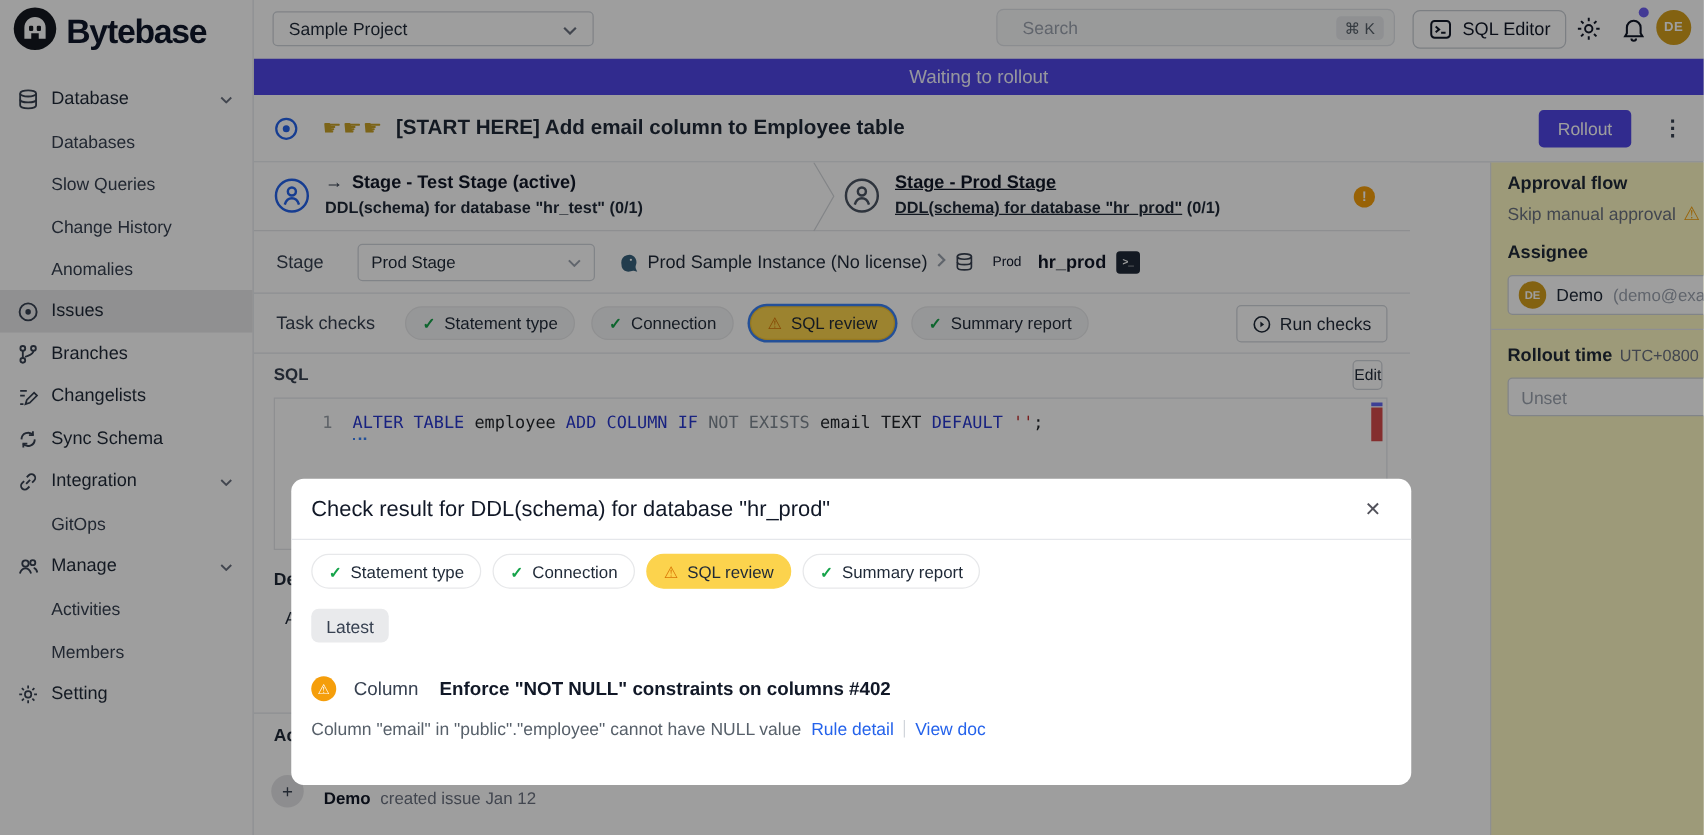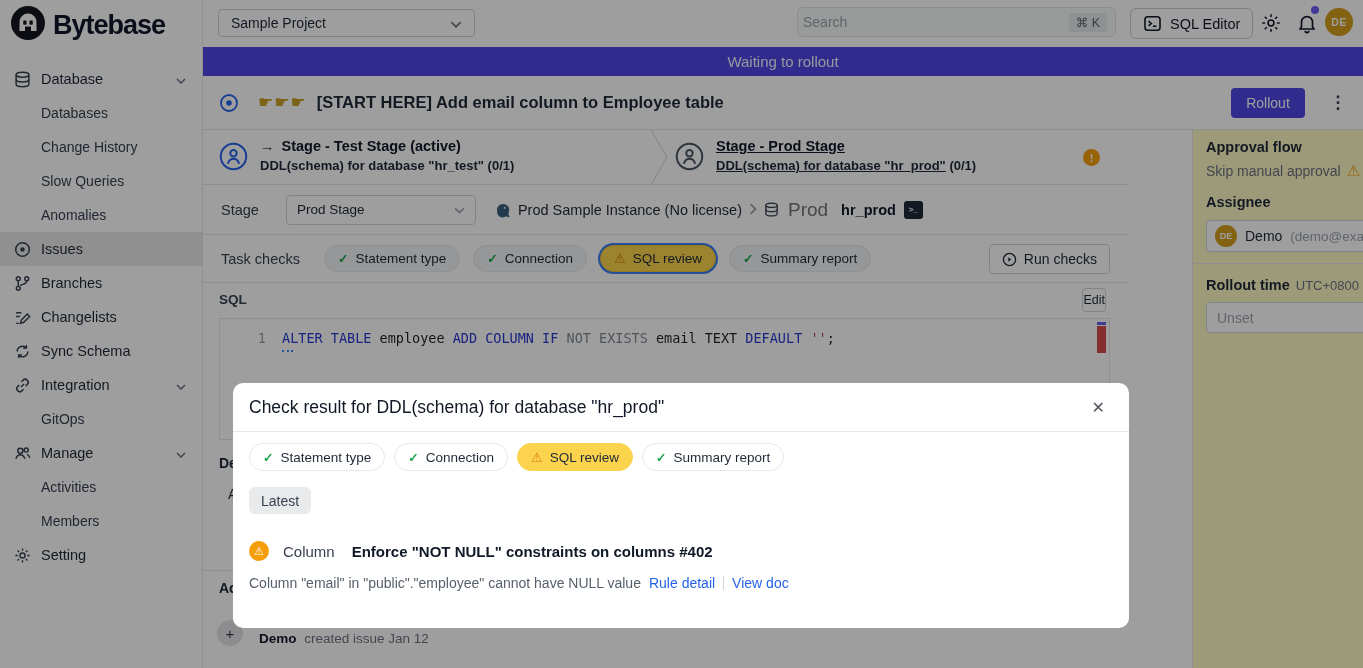--- a/index.html
+++ b/index.html
@@ -17,21 +17,21 @@
   .sb-sub{padding-left:41px;font-size:14px;color:#374151}
   .sb-item{padding-left:14px;gap:10px;font-weight:500}
   .sb-item.selected{background:#e8e8ea}
   .sb-ico{width:17px;height:17px;color:#374151;flex:0 0 auto;display:flex;align-items:center}
   .sb-ico svg{width:100%;height:100%}
 
   
   .topbar{position:absolute;left:203px;top:0;width:1160px;height:47px;background:#fff;z-index:1}
   .proj-select{position:absolute;left:15px;top:9px;width:257px;height:28px;border:1px solid #cfd4da;border-radius:4px;display:flex;align-items:center;padding:0 12px;font-size:14px;color:#1f2937;background:#fff}
   .proj-select .chev{margin-left:auto;color:#6b7280}
-  .search{position:absolute;left:594px;top:7px;width:319px;height:30px;background:#f7f8f9;border:1px solid #e1e4e8;border-radius:6px;display:flex;align-items:center;padding:0 8px 0 5px;font-size:14px;color:#9ca3af}
+  .search{position:absolute;left:594px;top:7px;width:319px;height:30px;background:#f7f8f9;border:1px solid #e1e4e8;border-radius:6px;display:flex;align-items:center;padding:0 8px 0 20px;font-size:14px;color:#9ca3af}
   .kbd{margin-left:auto;background:#e7e9ec;border-radius:4px;padding:2px 7px;font-size:12.5px;color:#57606a}
   .sqled-btn{position:absolute;left:927px;top:8px;height:31px;display:flex;align-items:center;gap:8px;padding:0 12px;border:1px solid #c9ced4;border-radius:6px;background:#fff;font-size:14.5px;color:#111827;font-weight:500}
   .sqled-btn svg{width:19px;height:19px;color:#111827}
   .tb-ico{position:absolute;width:22px;height:22px;color:#111827}
   .gear-pos{left:1057px;top:12px}
   .bell-pos{left:1093px;top:12px}
   .ndot{position:absolute;left:1108px;top:6px;width:8px;height:8px;border-radius:50%;background:#6d5ef0}
   .avatar{position:absolute;left:1122px;top:8px;width:28px;height:28px;border-radius:50%;background:#d39e1c;color:#fff;font-size:10.5px;font-weight:700;display:flex;align-items:center;justify-content:center;letter-spacing:.5px}
 
   
@@ -62,21 +62,21 @@
   .warn-circle-sm::before{content:"!"}
 
   .selrow{height:50px;border-bottom:1px solid #e5e7eb;display:flex;align-items:center}
   .selrow-label{margin-left:18px;font-size:14.5px;color:#374151}
   .stage-select{margin-left:27px;width:190px;height:30px;border:1px solid #d1d5db;border-radius:4px;display:flex;align-items:center;padding:0 10px;font-size:13.5px;color:#1f2937;background:#fff}
   .stage-select .chev{margin-left:auto;color:#9ca3af}
   .pg-ico{width:18px;height:18px;margin-left:17px}
   .inst-name{margin-left:7px;font-size:14.5px;color:#1f2937}
   .bc-chev{margin:0 7px;color:#9ca3af}
   .cyl-ico{width:15px;height:15px;color:#374151}
-  .env-name{margin-left:9px;font-size:19px;color:#737373}
+  .env-name{margin-left:15px;font-size:11px;color:#0f172a}
   .db-name{margin-left:13px;font-size:14.5px;font-weight:700;color:#111827}
   .term-badge{margin-left:8px;width:19px;height:18px;background:#1f2937;border-radius:3px;color:#fff;font-size:8px;font-weight:700;display:flex;align-items:center;justify-content:center}
   .term-badge::before{content:">_"}
 
   .taskrow{position:relative;height:48px;border-bottom:1px solid #e5e7eb;display:flex;align-items:center}
   .task-label{margin-left:18px;font-size:14.5px;font-weight:500;color:#374151}
   .pills{display:flex;gap:13px;margin-left:24px}
   .pill{height:27px;display:flex;align-items:center;gap:7px;padding:0 13px;border-radius:14px;background:#f3f4f6;border:1px solid #e7e8ea;font-size:13.5px;color:#1f2937}
   .pill.pass::before{content:"\2713";color:#16a34a;font-weight:700;font-size:12.5px}
   .pill.warn::before{content:"\26A0";color:#d97706;font-size:13px}
@@ -173,24 +173,24 @@
           </span>
         <span>Database</span>
         <span class="chev"><svg width="10" height="6" viewBox="0 0 10 6" fill="none" stroke="currentColor" stroke-width="1.5">
               <path d="M1 1l4 4 4-4"></path>
             </svg></span>
       </div>
       <div class="sb-row sb-sub">
           <span>Databases</span>
         </div>
       <div class="sb-row sb-sub">
+          <span>Slow Queries</span>
+        </div>
+      <div class="sb-row sb-sub">
           <span>Change History</span>
-        </div>
-      <div class="sb-row sb-sub">
-          <span>Slow Queries</span>
         </div>
       <div class="sb-row sb-sub">
           <span>Anomalies</span>
         </div>
       <div class="sb-row sb-item selected">
         <span class="sb-ico">
             <svg viewBox="0 0 20 20" fill="none" stroke="currentColor" stroke-width="1.8">
               <circle cx="10" cy="10" r="8"></circle>
               <circle cx="10" cy="10" r="2.6" fill="currentColor" stroke="none"></circle>
             </svg>

